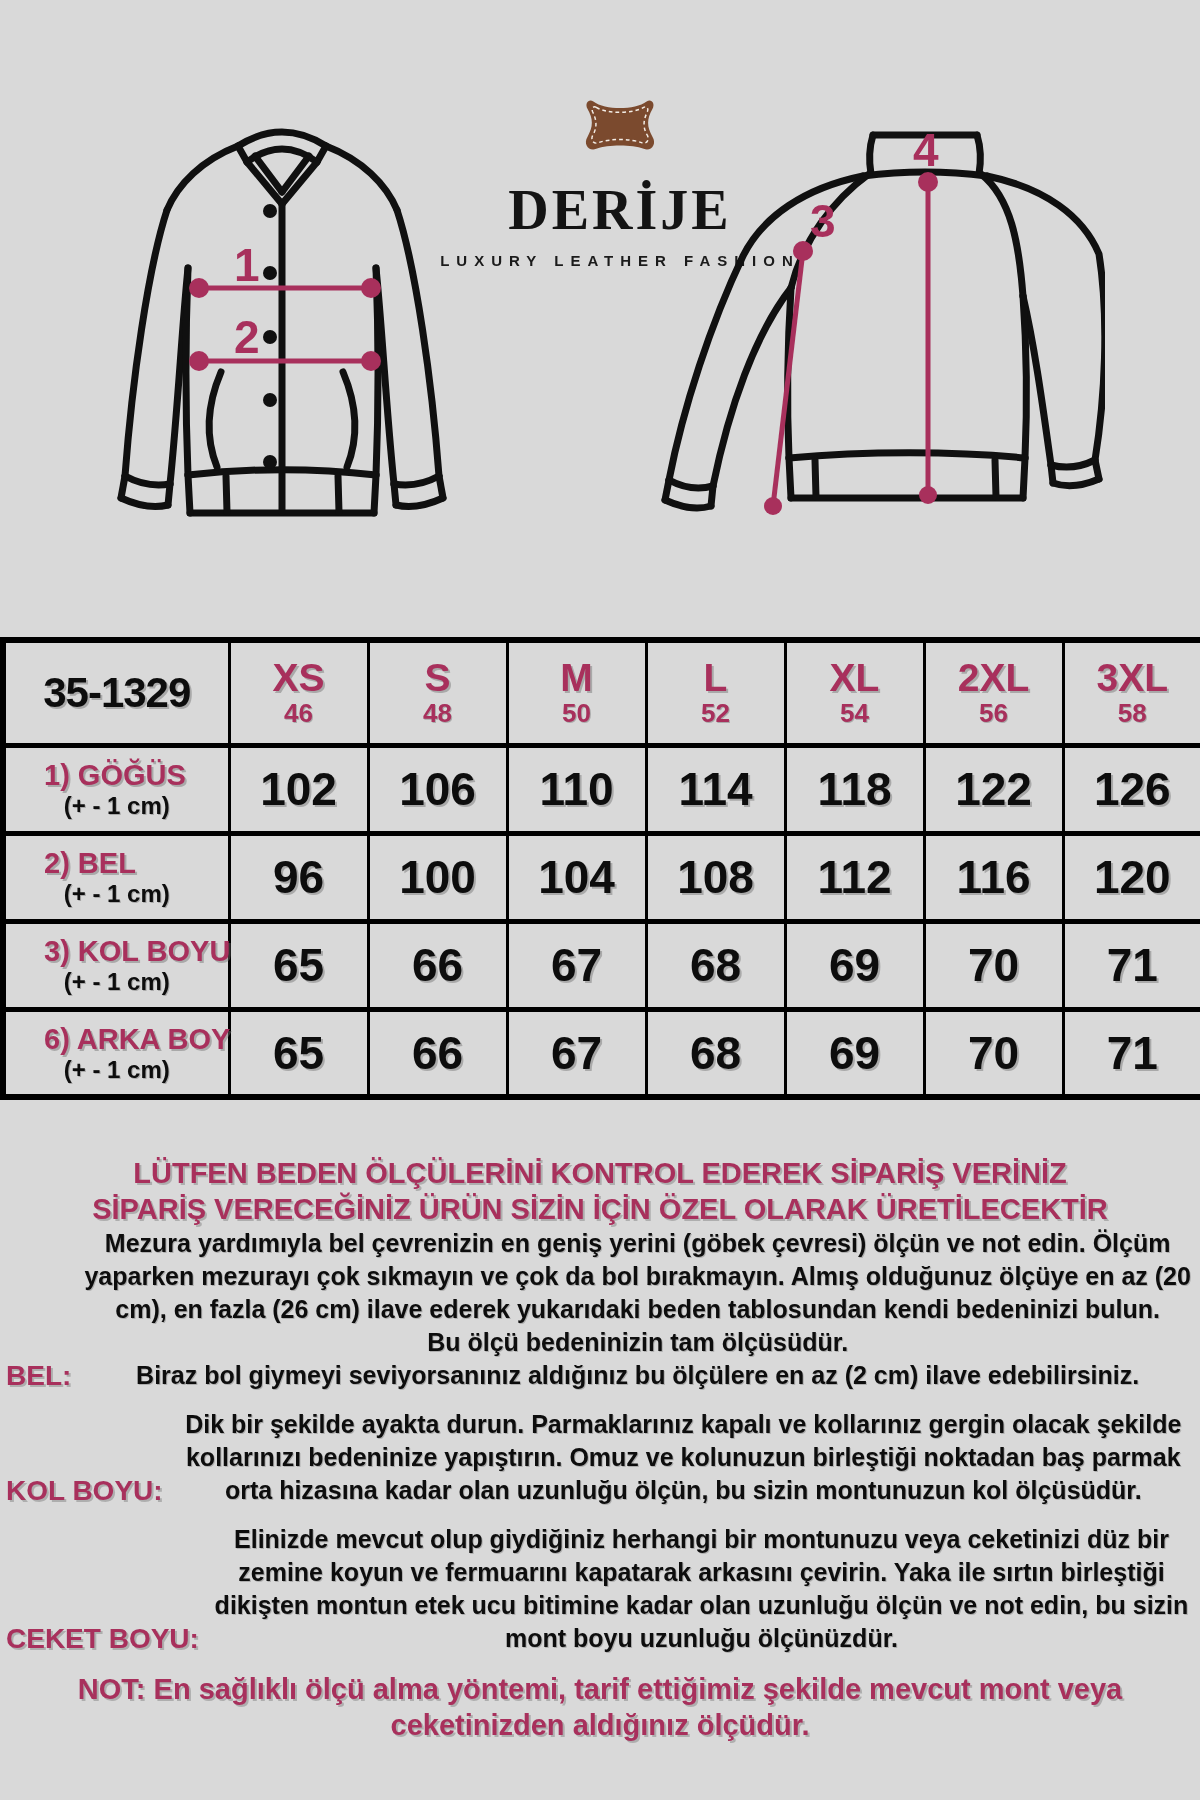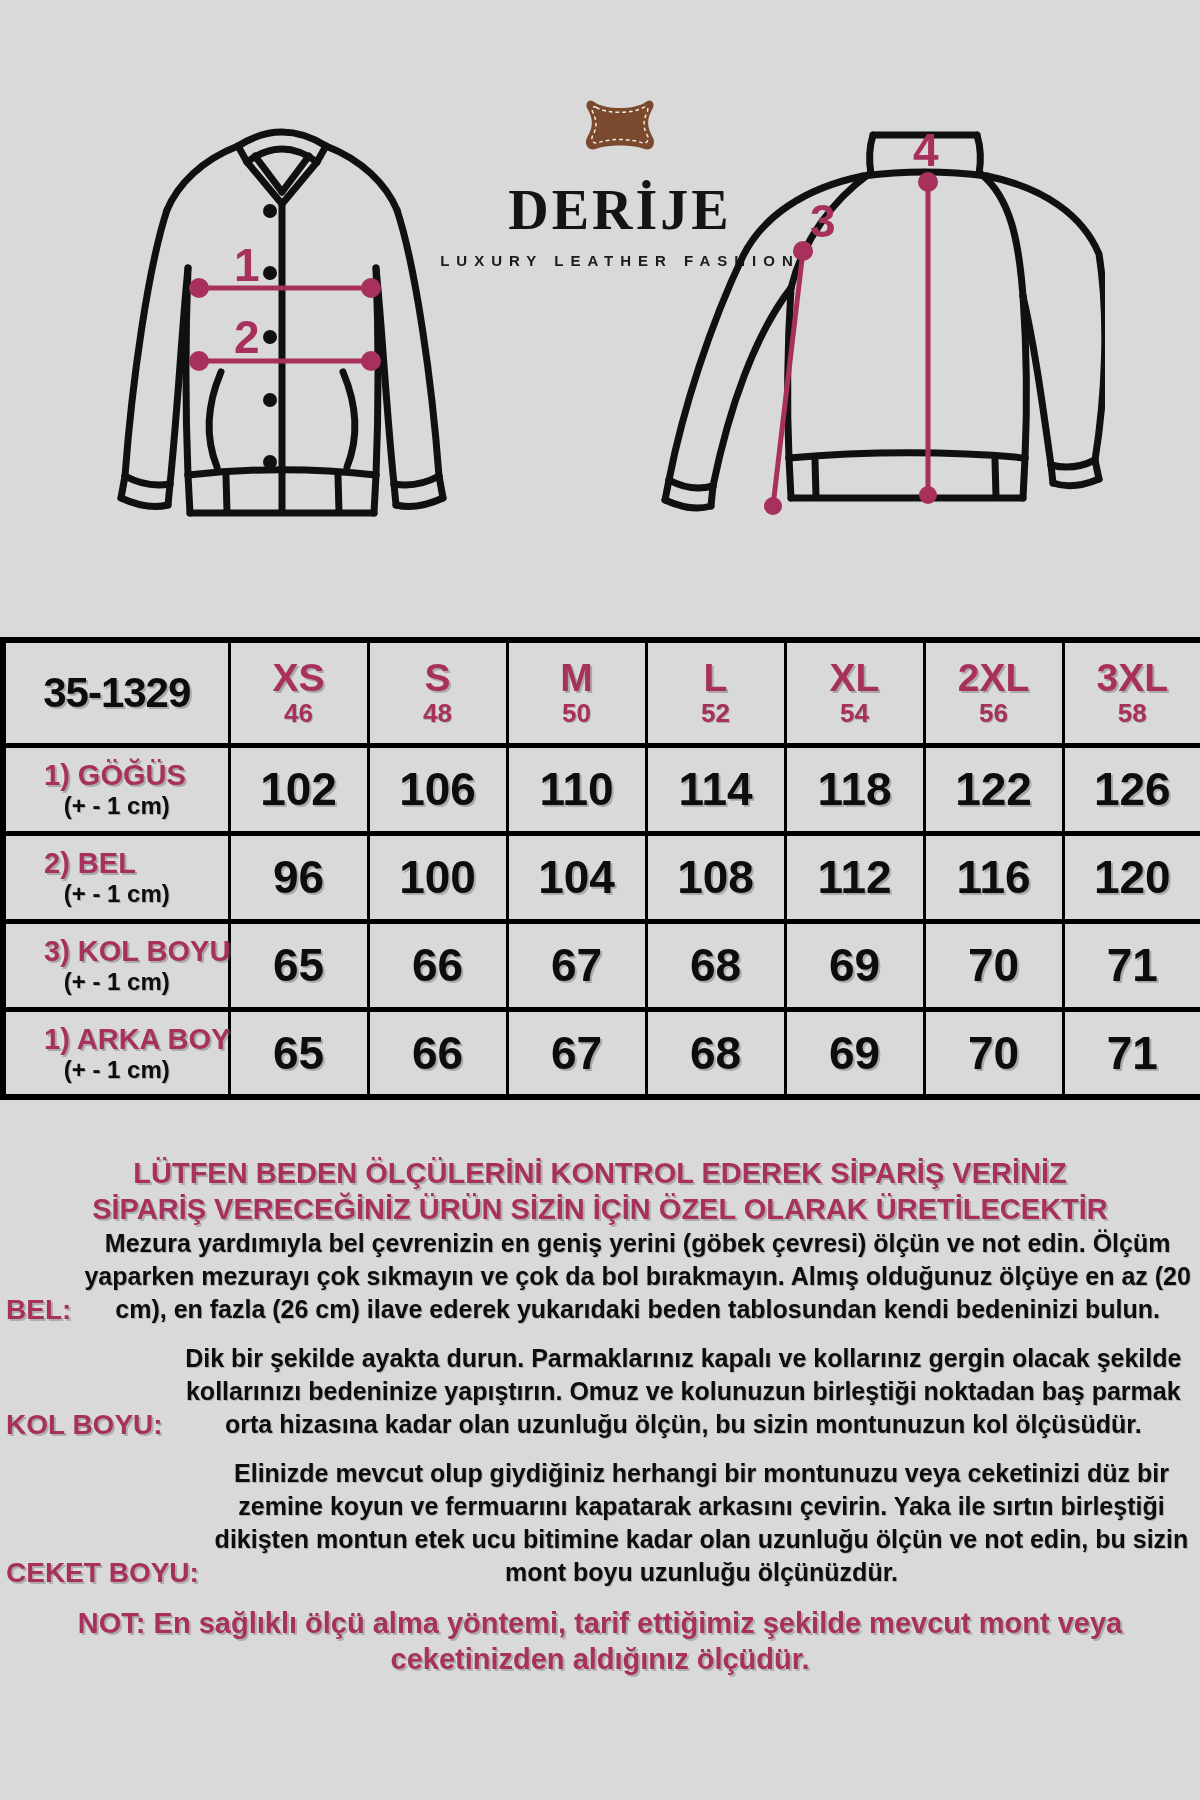--- a/index.html
+++ b/index.html
@@ -266,21 +266,21 @@
         <td class="val">65</td>
         <td class="val">66</td>
         <td class="val">67</td>
         <td class="val">68</td>
         <td class="val">69</td>
         <td class="val">70</td>
         <td class="val">71</td>
       </tr>
       <tr class="data">
         <td>
-            <span class="row-name">1) ARKA BOY</span>
+            <span class="row-name">6) ARKA BOY</span>
             <span class="row-tol">(+ - 1 cm)</span>
           </td>
         <td class="val">65</td>
         <td class="val">66</td>
         <td class="val">67</td>
         <td class="val">68</td>
         <td class="val">69</td>
         <td class="val">70</td>
         <td class="val">71</td>
       </tr>
@@ -288,20 +288,22 @@
   </table>
 
   <div class="notes">
     <div class="warning">LÜTFEN BEDEN ÖLÇÜLERİNİ KONTROL EDEREK SİPARİŞ VERİNİZ</div>
     <div class="warning">SİPARİŞ VERECEĞİNİZ ÜRÜN SİZİN İÇİN ÖZEL OLARAK ÜRETİLECEKTİR</div>
 
     <div class="note-item">
       <span class="note-label">BEL:</span>
       <div class="note-text">
         <p>Mezura yardımıyla bel çevrenizin en geniş yerini (göbek çevresi) ölçün ve not edin. Ölçüm yaparken mezurayı çok sıkmayın ve çok da bol bırakmayın. Almış olduğunuz ölçüye en az (20 cm), en fazla (26 cm) ilave ederek yukarıdaki beden tablosundan kendi bedeninizi bulun.</p>
+        <p>Bu ölçü bedeninizin tam ölçüsüdür.</p>
+        <p>Biraz bol giymeyi seviyorsanınız aldığınız bu ölçülere en az (2 cm) ilave edebilirsiniz.</p>
       </div>
     </div>
 
     <div class="note-item">
       <span class="note-label">KOL BOYU:</span>
       <div class="note-text">
         <p>Dik bir şekilde ayakta durun. Parmaklarınız kapalı ve kollarınız gergin olacak şekilde kollarınızı bedeninize yapıştırın. Omuz ve kolunuzun birleştiği noktadan baş parmak orta hizasına kadar olan uzunluğu ölçün, bu sizin montunuzun kol ölçüsüdür.</p>
       </div>
     </div>
 

